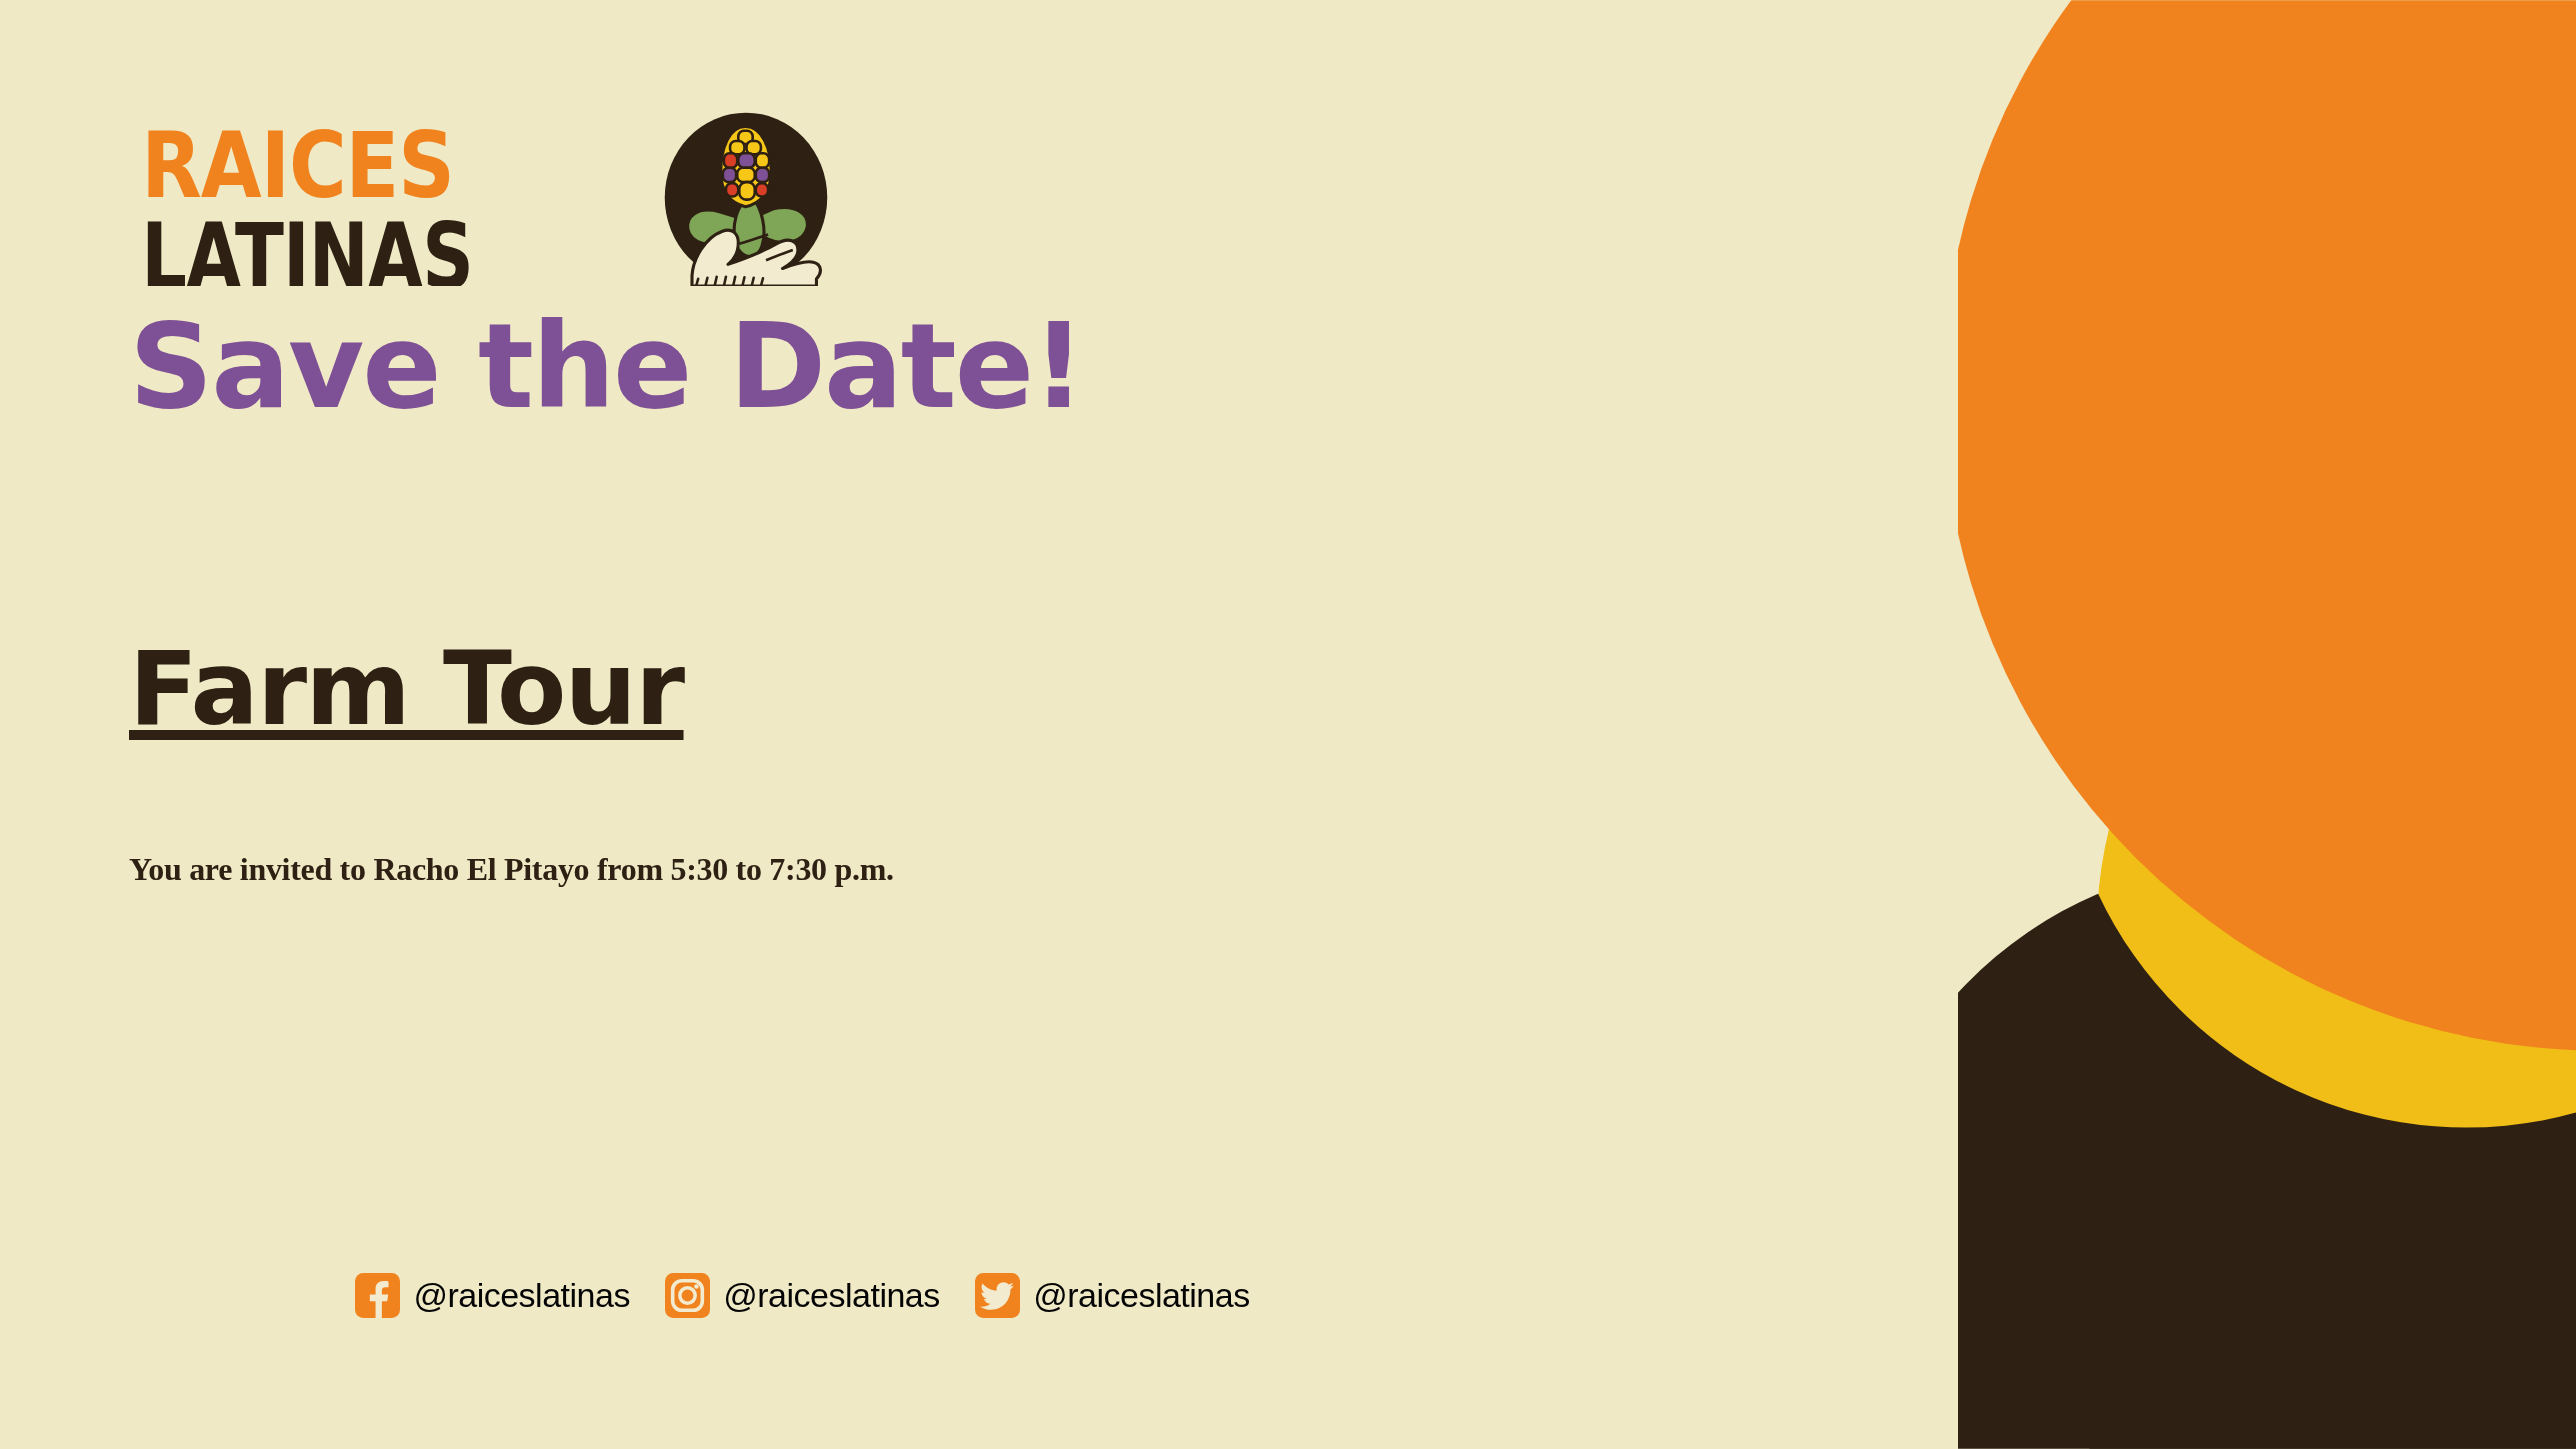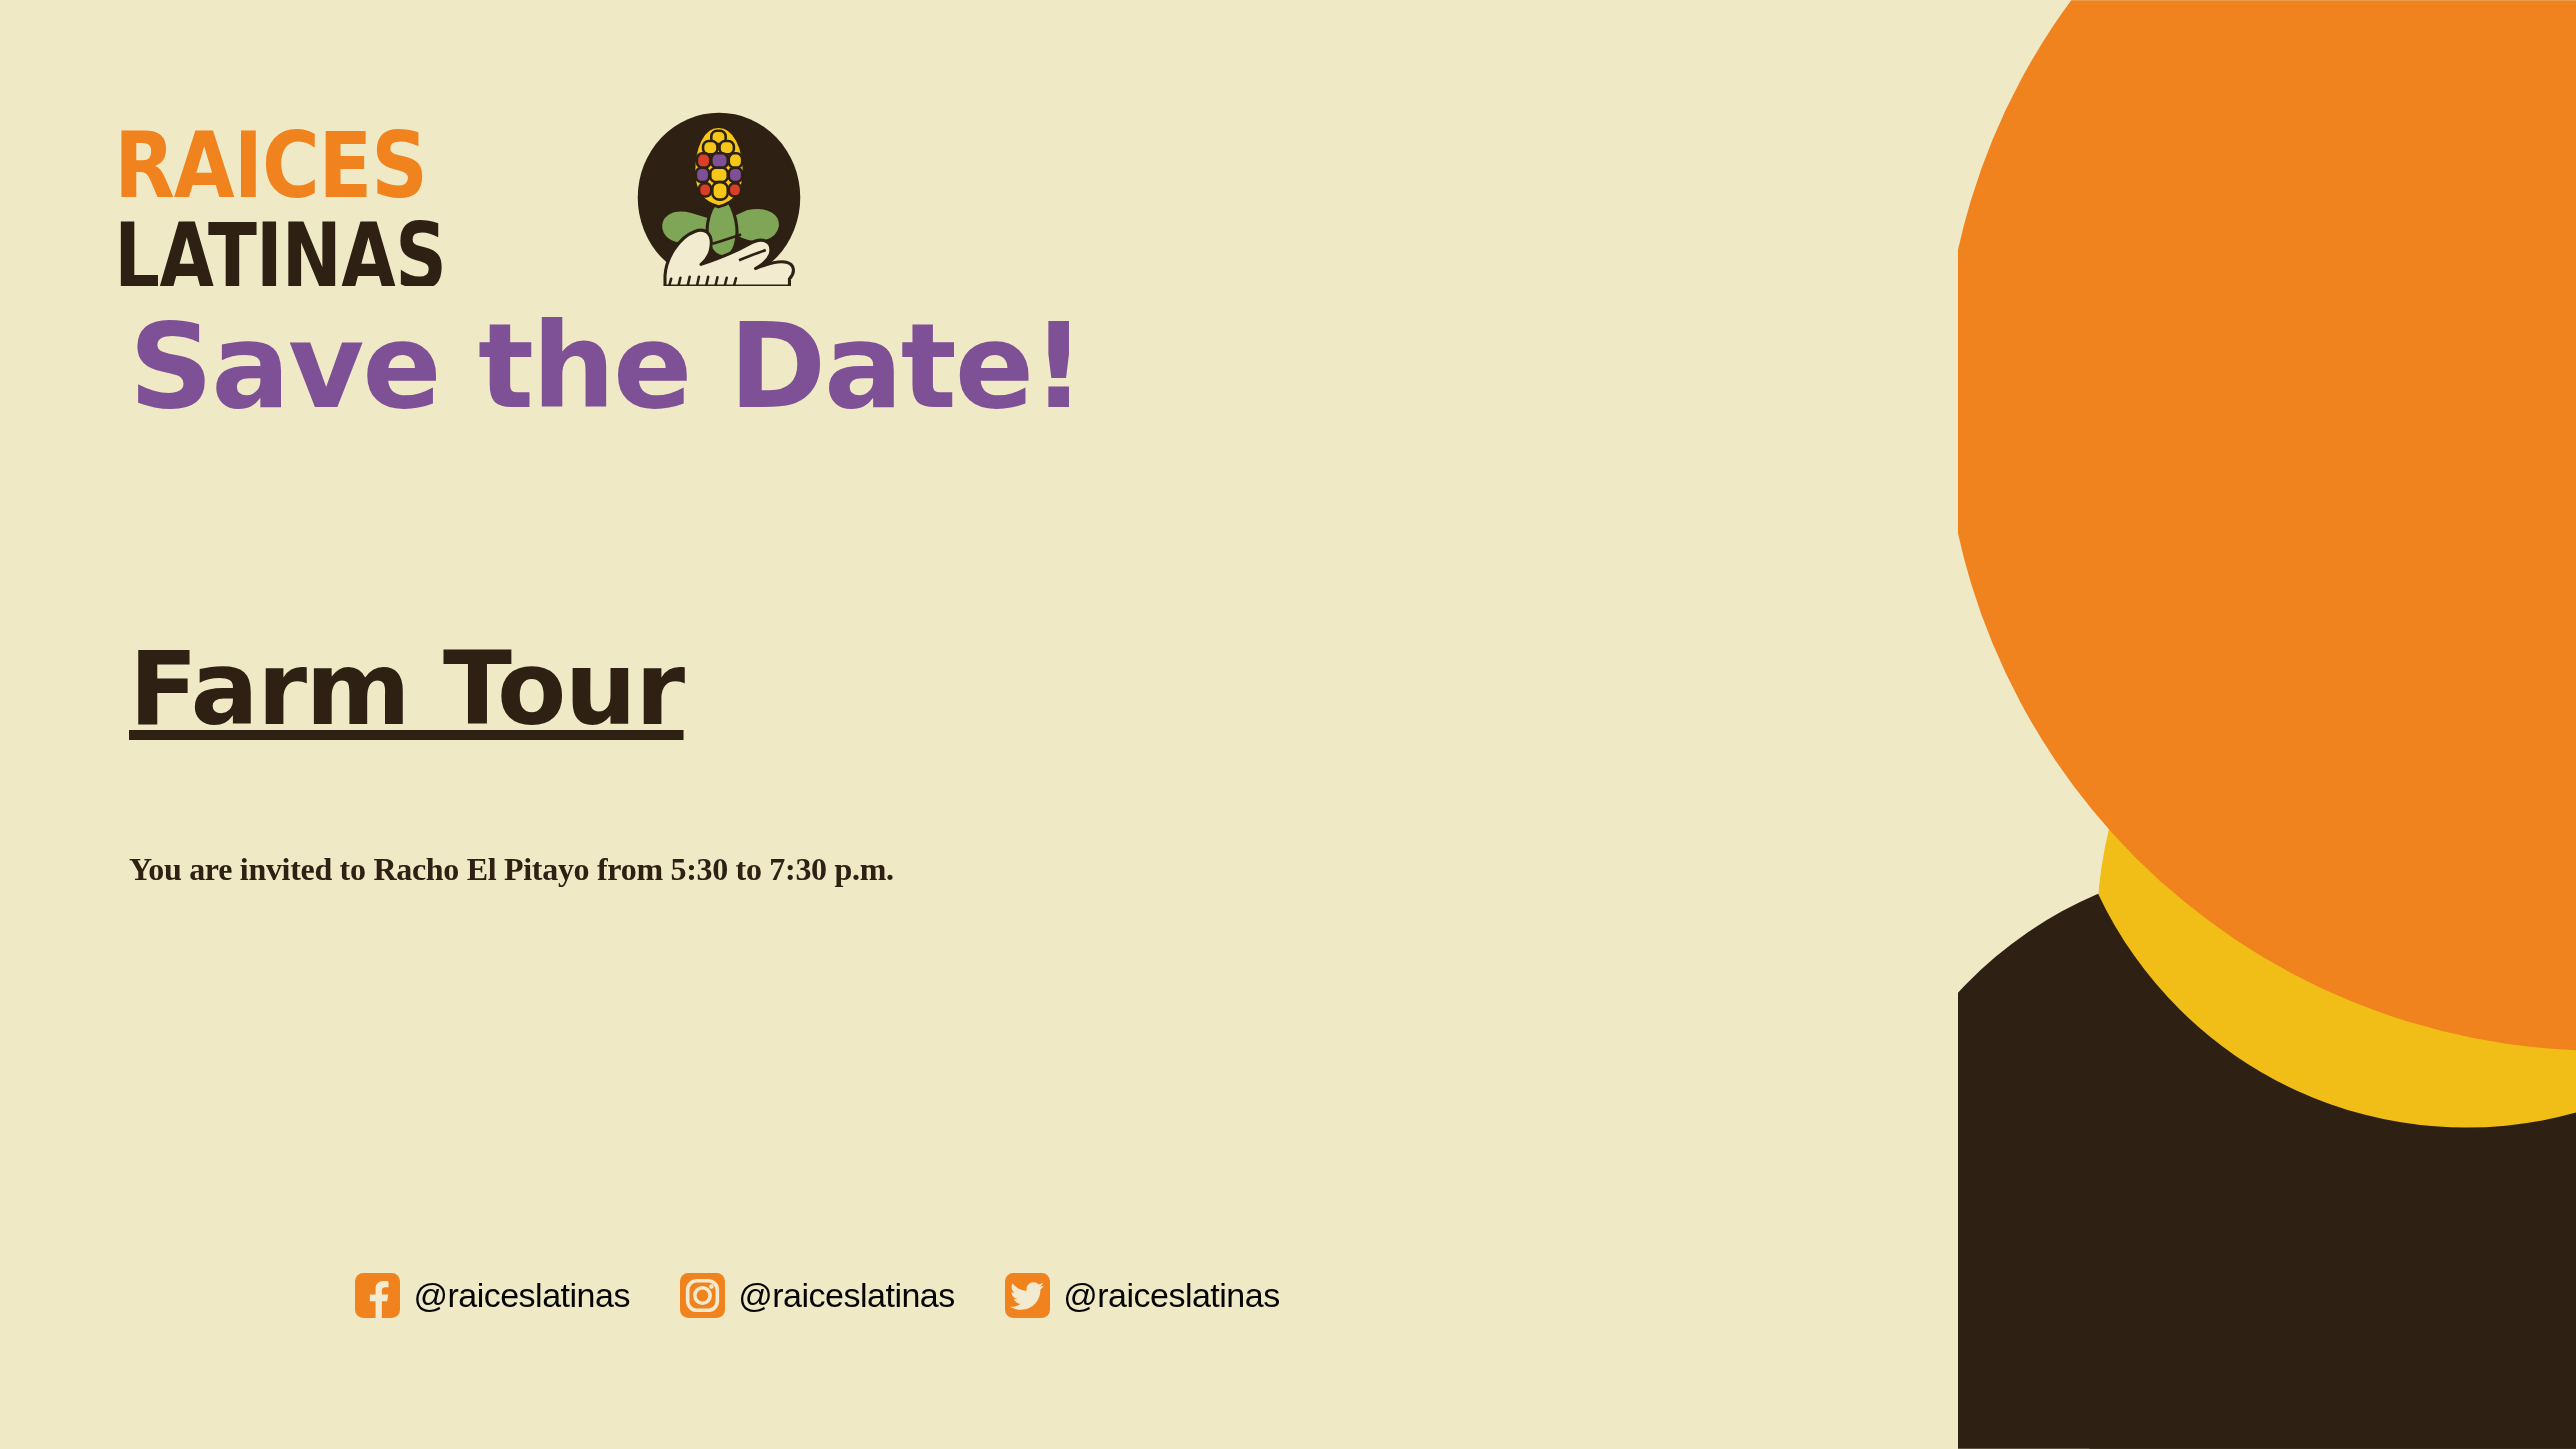--- a/index.html
+++ b/index.html
@@ -27,21 +27,21 @@
     width: 618px;
     height: 1449px;
     overflow: hidden;
     pointer-events: none;
   }
   #deco svg { display: block; }
 
   
   #logo-block {
     position: absolute;
-    left: 114px;
+    left: 141px;
     top: 106px;
     width: 577px;
     height: 185px;
   }
   #logo-wordmark {
     position: absolute;
     left: 0;
     top: 0;
     width: 412px;
     height: 180px;
@@ -99,21 +99,21 @@
   }
   #event-details .detail-line { display: block; }
 
   
   #social-row {
     position: absolute;
     left: 355px;
     top: 1273px;
     display: flex;
     align-items: center;
-    gap: 15px;
+    gap: 0px;
   }
   .social-item {
     display: flex;
     align-items: center;
     margin-right: 35px;
   }
   .social-item:last-child { margin-right: 0; }
   .social-icon {
     width: 45px;
     height: 45px;

